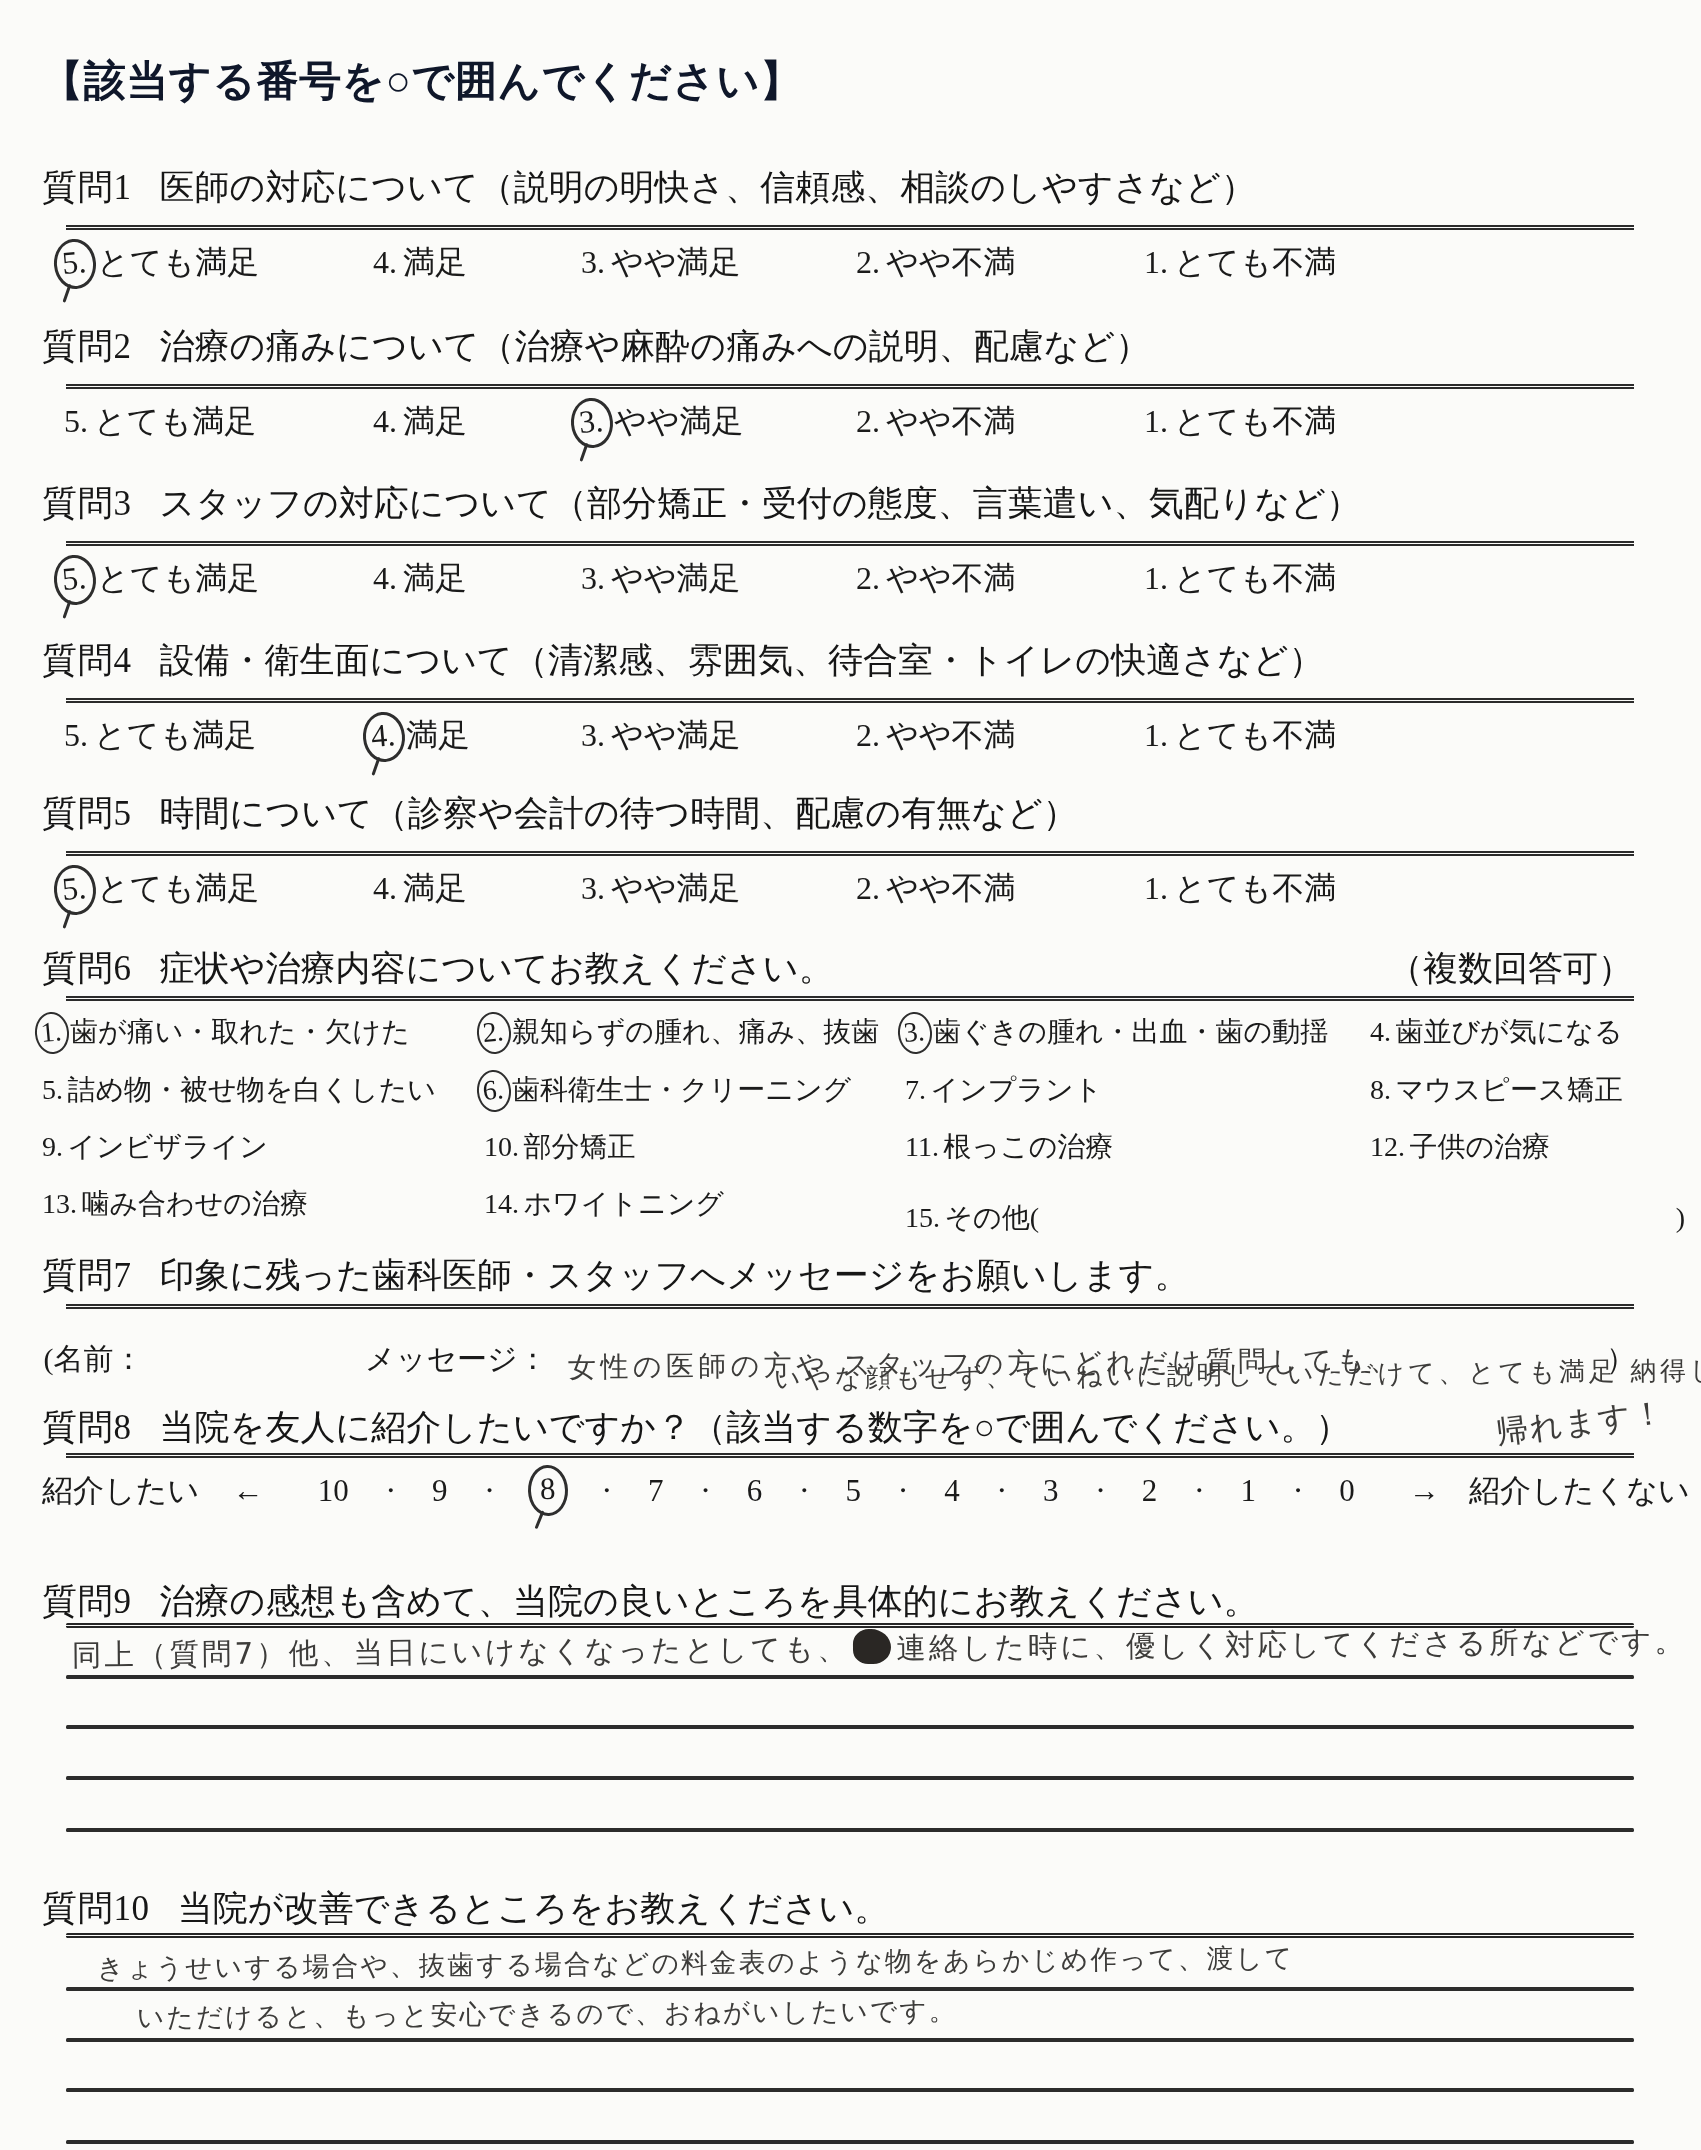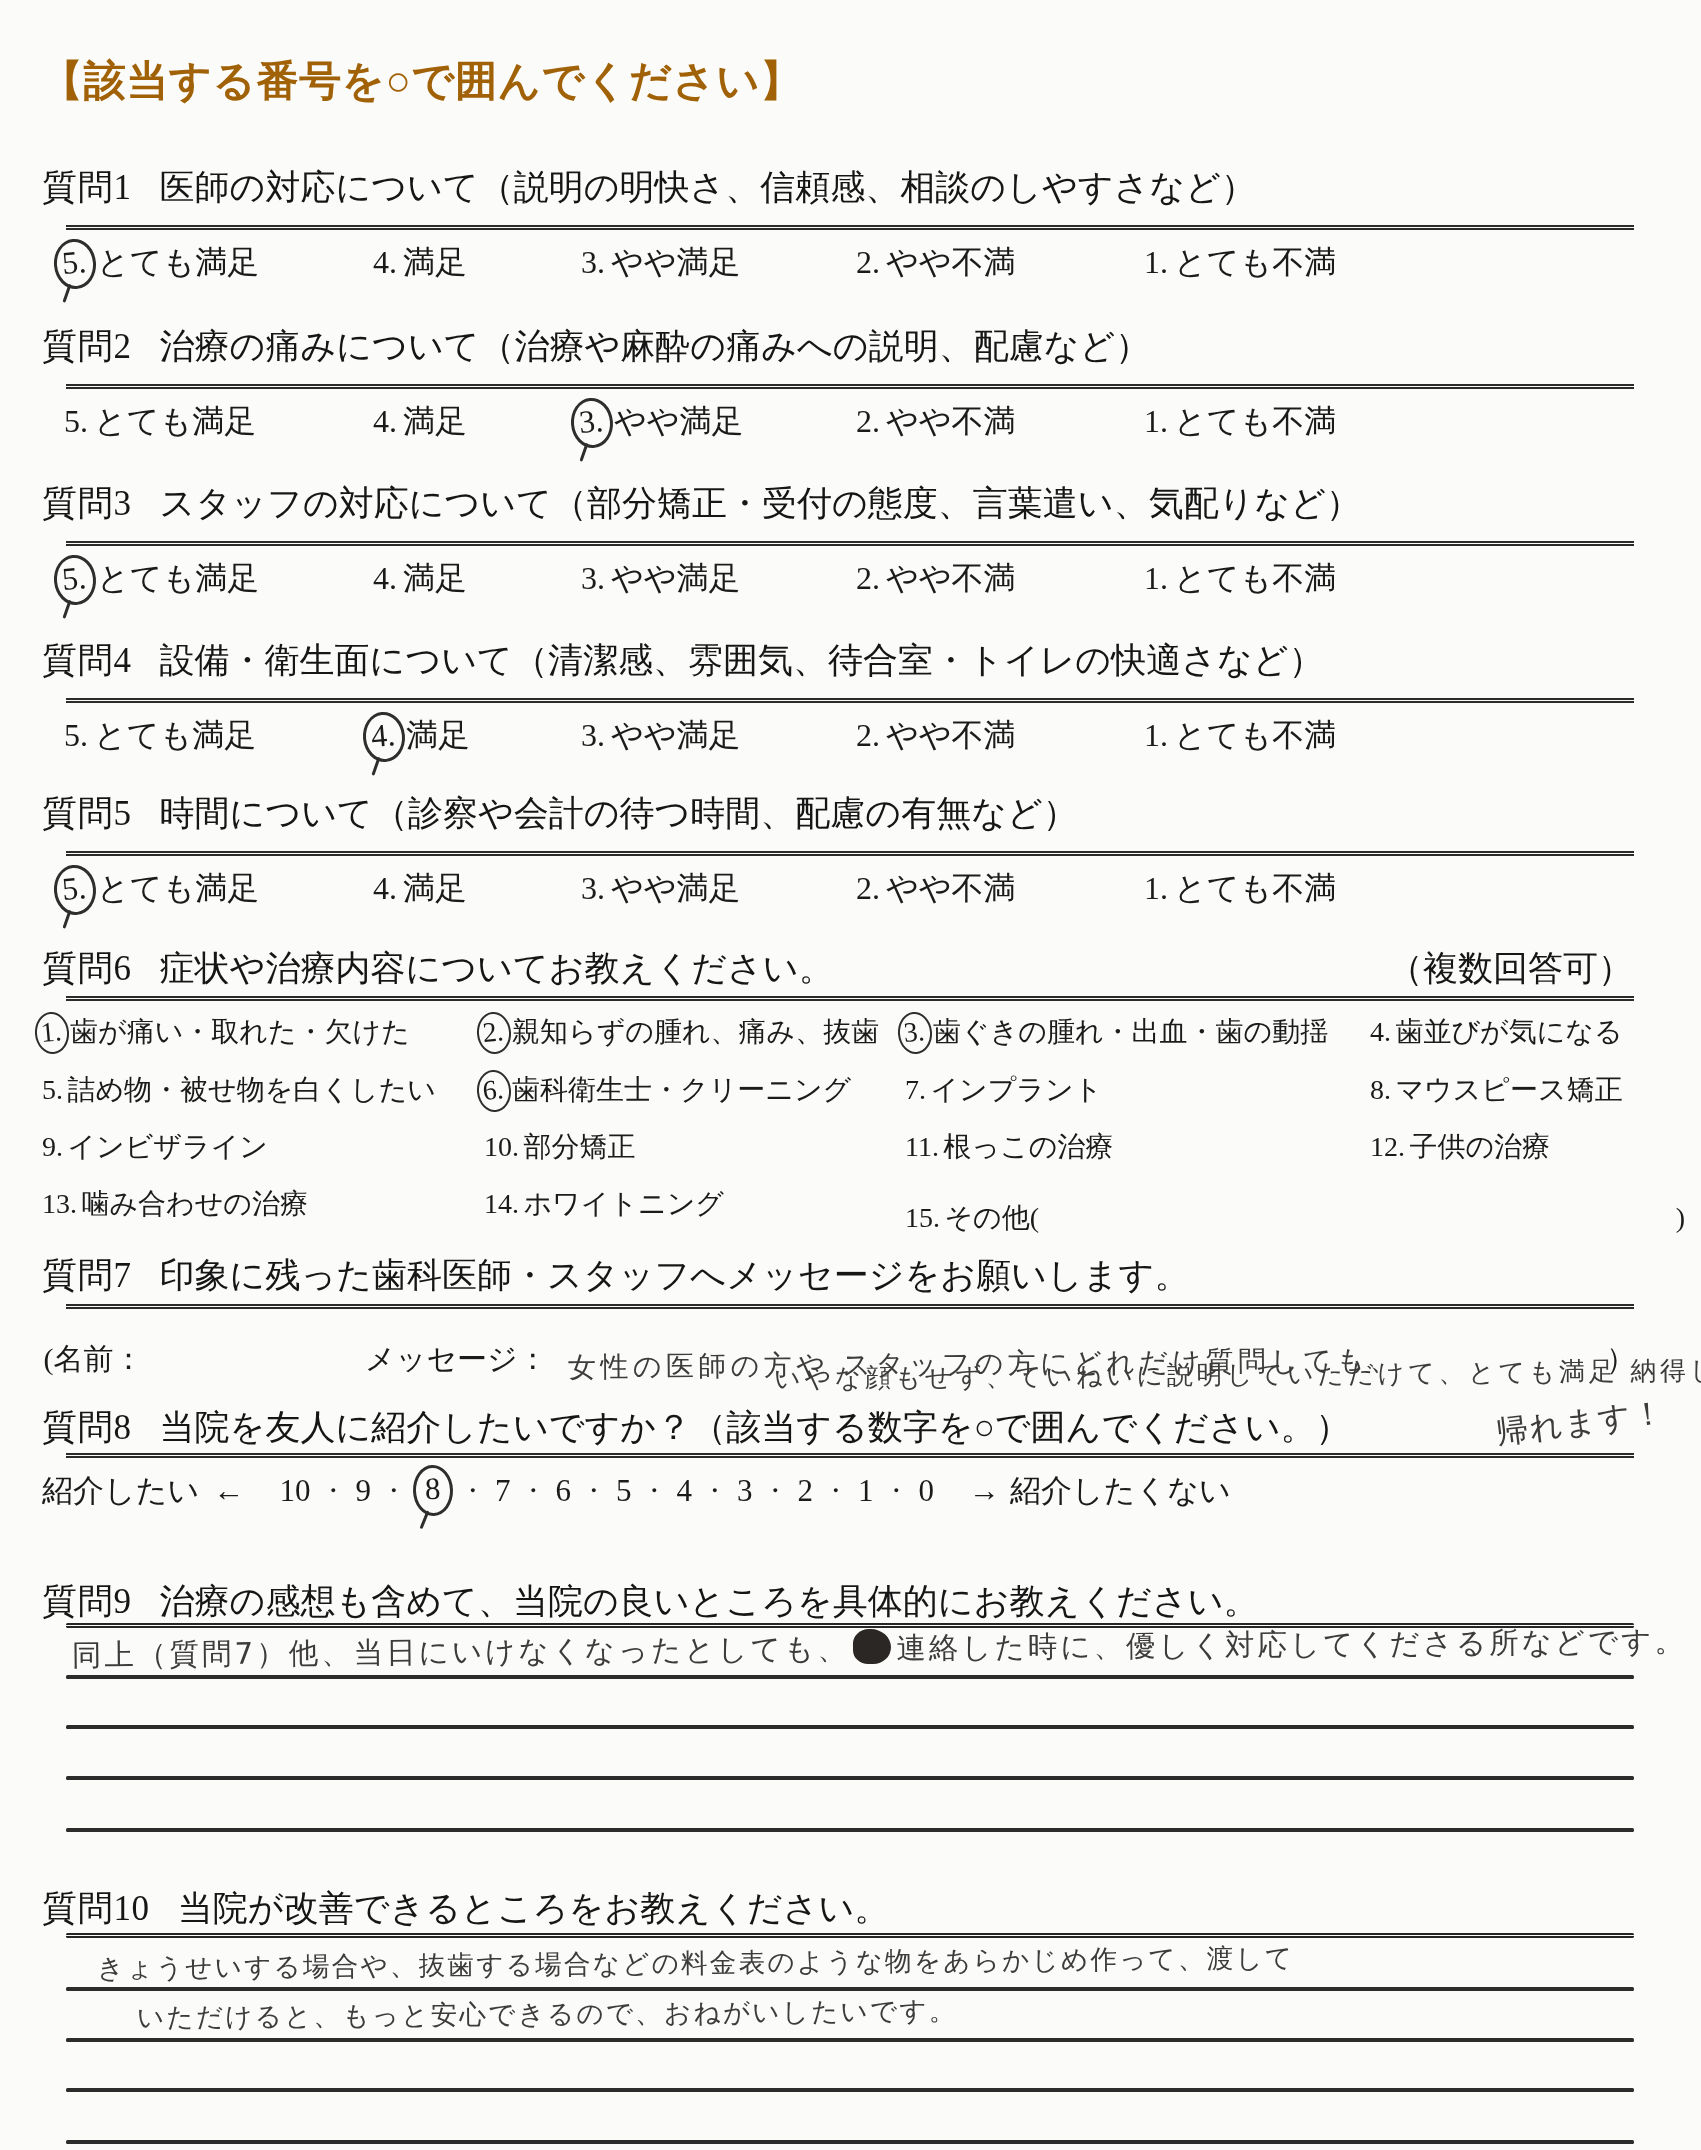--- a/index.html
+++ b/index.html
@@ -44,38 +44,38 @@
   .q7row .printed{position:absolute; white-space:nowrap;}
   
   .hw{
     font-family:"DejaVu Sans","Liberation Sans",sans-serif;
     color:#3d3c3a; white-space:nowrap; transform:rotate(-0.5deg);
   }
   .hw1{position:absolute; left:526px; top:4.4px; font-size:28px; letter-spacing:4.4px;}
   .hw2{position:absolute; left:732px; top:103px; font-size:26px; letter-spacing:3.7px;}
   .hw3{position:absolute; left:1496px; top:1401px; font-size:32px; letter-spacing:1.5px; transform:rotate(-7deg);}
   
-  .scale{display:flex; align-items:center; gap:10px; margin-top:13.3px; font-size:31px; line-height:38px; white-space:nowrap;}
+  .scale{display:flex; align-items:center; gap:10px; margin-top:13.3px; font-size:31px; line-height:38px; white-space:nowrap;justify-content:space-between;}
   .scale .arrow-l{margin-left:4.4px; margin-right:25px;}
   .scale .arrow-r{margin-left:25px;}
   .scale .sdot{font-size:25px;}
   .scale .circled{padding:1.5px 9.6px 5.9px 8.9px; margin:-7.4px -3px; transform:rotate(-2deg);}
   
   .ansline{position:absolute; left:24px; width:1568px; border-top:4.4px solid #2c2c2c; border-radius:1.5px;}
   .ansline.first{border-top:5.2px double #262626;}
   .q9hw{position:absolute; left:29.5px; top:49px; font-size:29.5px; letter-spacing:3px;}
   .q10hw1{position:absolute; left:55px; top:58px; font-size:26.6px; letter-spacing:2.2px;}
   .q10hw2{position:absolute; left:95px; top:109px; font-size:26.6px; letter-spacing:2.2px;}
   .scribble{
     display:inline-block; vertical-align:-5.9px; width:38px; height:35px;
     background:#2a2724; border-radius:46% 58% 52% 44%; margin:0 5.9px 0 3px;
   }
   .title{
     position:absolute; left:41px; top:53px; font-size:42px; font-weight:bold;
-    letter-spacing:0.7px; color:#a16207; white-space:nowrap;
+    letter-spacing:0.7px; color:#0f172a; white-space:nowrap;
   }
 </style>
 </head>
 <body>
 
 <div class="page">
 
   <div class="title">【該当する番号を○で囲んでください】</div>
 
   <section class="q" style="top:166px">

